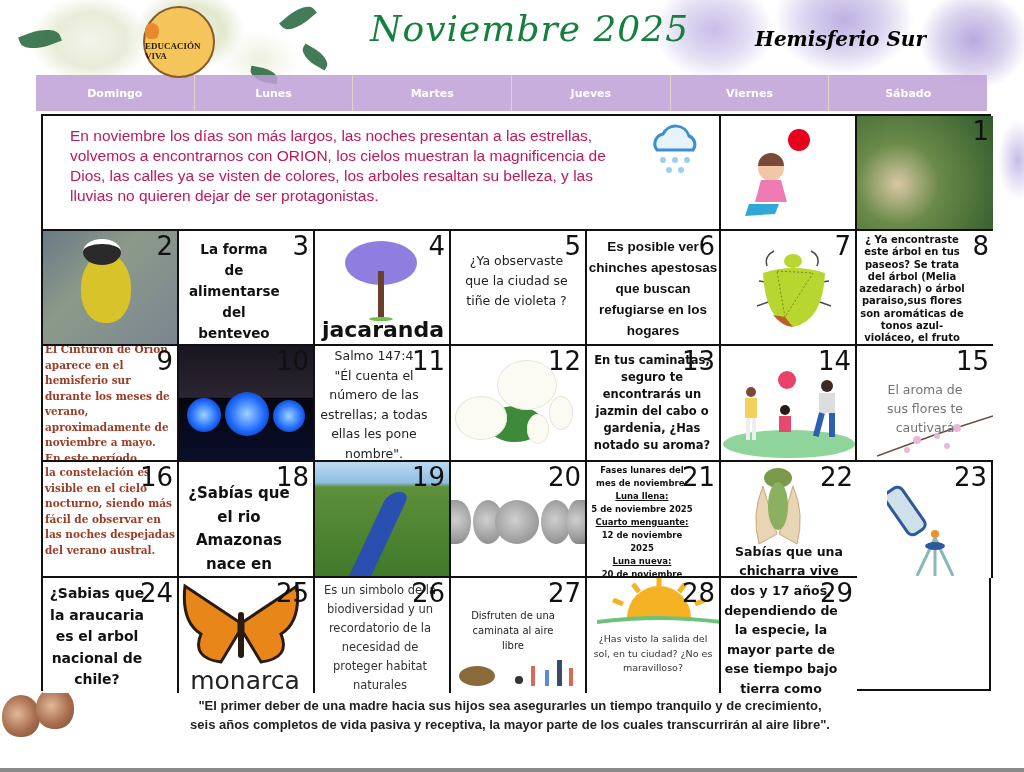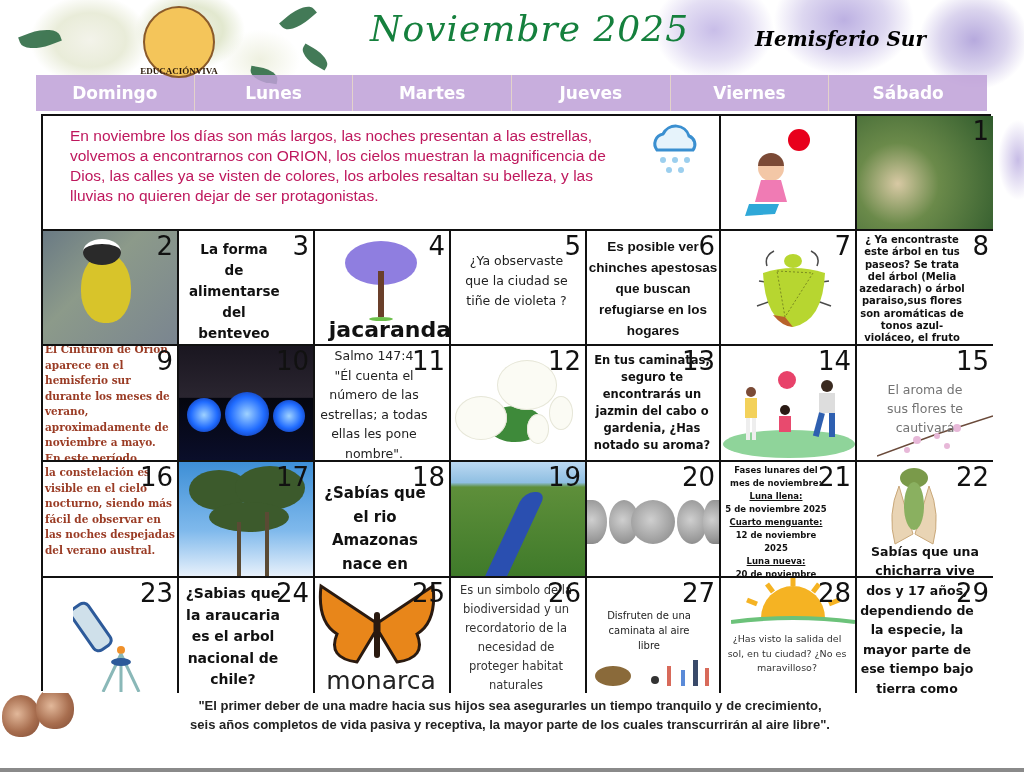--- a/index.html
+++ b/index.html
@@ -18,34 +18,34 @@
                 radial-gradient(ellipse 70px 55px at 200px 30px, #bcb0e2 0%, rgba(188,176,226,.5) 60%, rgba(255,255,255,0) 100%),
                 radial-gradient(ellipse 55px 50px at 330px 50px, #b6a9dd 0%, rgba(182,169,221,.5) 60%, rgba(255,255,255,0) 100%); }
   .deco-right-strip { right: 0; top: 100px; width: 36px; height: 120px;
     background: radial-gradient(ellipse 20px 40px at 30px 60px, #c7bce6 0%, rgba(255,255,255,0) 100%); }
   .deco-seeds { left: 2px; top: 665px; width: 80px; height: 80px; }
   .seed { position: absolute; width: 38px; height: 42px; border-radius: 50% 50% 45% 45%;
     background: radial-gradient(circle at 40% 45%, #e2b89a 0%, #a86e4f 55%, #7e4a33 100%); }
 
   
   .logo { position: absolute; left: 143px; top: 6px; width: 72px; height: 72px; border-radius: 50%;
-    background: #f4c55a; border: 2px solid #8a5a2a; display: flex; flex-direction: row;
-    align-items: flex-end; justify-content: center; z-index: 3; }
+    background: #f4c55a; border: 2px solid #8a5a2a; display: flex; flex-direction: column;
+    align-items: flex-start; justify-content: center; z-index: 3; }
   .logo .bulb { width: 14px; height: 16px; border-radius: 50% 50% 40% 40%; background: #e9892c; margin-bottom: 2px; }
   .logo span { font-family: "Liberation Serif", serif; font-weight: bold; font-size: 9px; line-height: 10px; color: #2b1a0a; }
   .title { position: absolute; left: 370px; top: 8px; font-family: "DejaVu Serif", serif; font-style: italic;
     font-size: 36px; color: #15803d; z-index: 3; letter-spacing: 1px; }
   .subtitle { position: absolute; left: 755px; top: 27px; font-family: "DejaVu Serif", serif; font-weight: bold;
     font-style: italic; font-size: 20px; color: #000; z-index: 3; }
 
   
   .weekdays { position: absolute; left: 36px; top: 75px; width: 951px; height: 36px; display: flex;
     background: rgba(190,160,215,.85); z-index: 2; }
   .weekday { flex: 1; display: flex; align-items: center; justify-content: center; color: #fff;
-    font-weight: bold; font-size: 17px; border-right: 1px solid rgba(230,215,200,.9); }
+    font-weight: bold; font-size: 11px; border-right: 1px solid rgba(230,215,200,.9); }
   .weekday:last-child { border-right: none; }
 
   
   .grid { position: absolute; left: 41px; top: 114px; width: 950px; height: 577px; z-index: 2;
     display: grid; grid-template-columns: 136px 136px 136px 136px 134px 136px 136px;
     grid-template-rows: 115px 115px 116px 116px 115px; border: 2px solid #111; background: #fff; }
   .cell { position: relative; border-right: 2px solid #111; border-bottom: 2px solid #111; overflow: hidden; background: #fff; }
   .cell.c7 { border-right: none; }
   .cell.r5 { border-bottom: none; }
   .daynum { position: absolute; right: 4px; top: 0px; font-size: 26px; line-height: 30px; color: #111; z-index: 4; font-weight: normal; }
@@ -155,21 +155,21 @@
   <div class="cell">
     <div class="ctext bold" style="left:10px;top:8px;width:90px;font-size:13.5px;line-height:21px;">La forma de alimentarse del benteveo te sorprenderá</div>
     <div class="daynum">3</div>
   </div>
   <div class="cell">
     <svg style="position:absolute;left:28px;top:6px" width="76" height="84">
       <ellipse cx="38" cy="26" rx="36" ry="22" fill="#8f7ee0"></ellipse>
       <rect x="35" y="34" width="6" height="46" fill="#6a3f2a"></rect>
       <ellipse cx="38" cy="82" rx="12" ry="2" fill="#6cbf4a"></ellipse>
     </svg>
-    <div class="ctext bold" style="left:0;bottom:2px;width:136px;font-size:22px;text-align:right;">jacaranda</div>
+    <div class="ctext bold" style="left:0;bottom:2px;width:136px;font-size:22px;">jacaranda</div>
     <div class="daynum">4</div>
   </div>
   <div class="cell">
     <div class="ctext" style="left:8px;top:20px;width:115px;font-size:12.5px;line-height:20px;color:#222;">¿Ya observaste que la ciudad se tiñe de violeta ?</div>
     <div class="daynum">5</div>
   </div>
   <div class="cell">
     <div class="ctext bold" style="left:0;top:5px;width:132px;font-size:13.5px;line-height:21px;font-family:'Liberation Sans',sans-serif;">Es posible ver chinches apestosas que buscan refugiarse en los hogares</div>
     <div class="daynum">6</div>
   </div>
@@ -258,30 +258,20 @@
     </svg>
     <div class="ctext" style="left:20px;top:34px;width:96px;font-size:12.5px;line-height:19px;color:#737373;">El aroma de sus flores te cautivará</div>
     <div class="daynum">15</div>
   </div>
 
   <div class="cell">
     <div class="ctext brown" style="left:2px;top:3px;width:134px;font-family:'DejaVu Serif',serif;font-size:10.5px;line-height:15.5px;">la constelación es visible en el cielo nocturno, siendo más fácil de observar en las noches despejadas del verano austral.</div>
     <div class="daynum">16</div>
   </div>
   <div class="cell">
-    <div class="img img-araucaria">
-      <div class="tuft" style="left:10px;top:8px;width:60px;height:40px"></div>
-      <div class="tuft" style="left:56px;top:4px;width:70px;height:44px"></div>
-      <div class="tuft" style="left:30px;top:40px;width:80px;height:30px"></div>
-      <div class="trunk" style="left:58px;top:60px;height:56px"></div>
-      <div class="trunk" style="left:86px;top:50px;height:66px"></div>
-    </div>
-    <div class="daynum">17</div>
-  </div>
-  <div class="cell">
     <div class="ctext bold" style="left:4px;top:20px;width:112px;font-size:15px;line-height:23.5px;">¿Sabías que el rio Amazonas nace en Perú?</div>
     <div class="daynum">18</div>
   </div>
   <div class="cell">
     <div class="img img-amazon">
         <div class="river"></div>
       </div>
     <div class="daynum">19</div>
   </div>
   <div class="cell">

